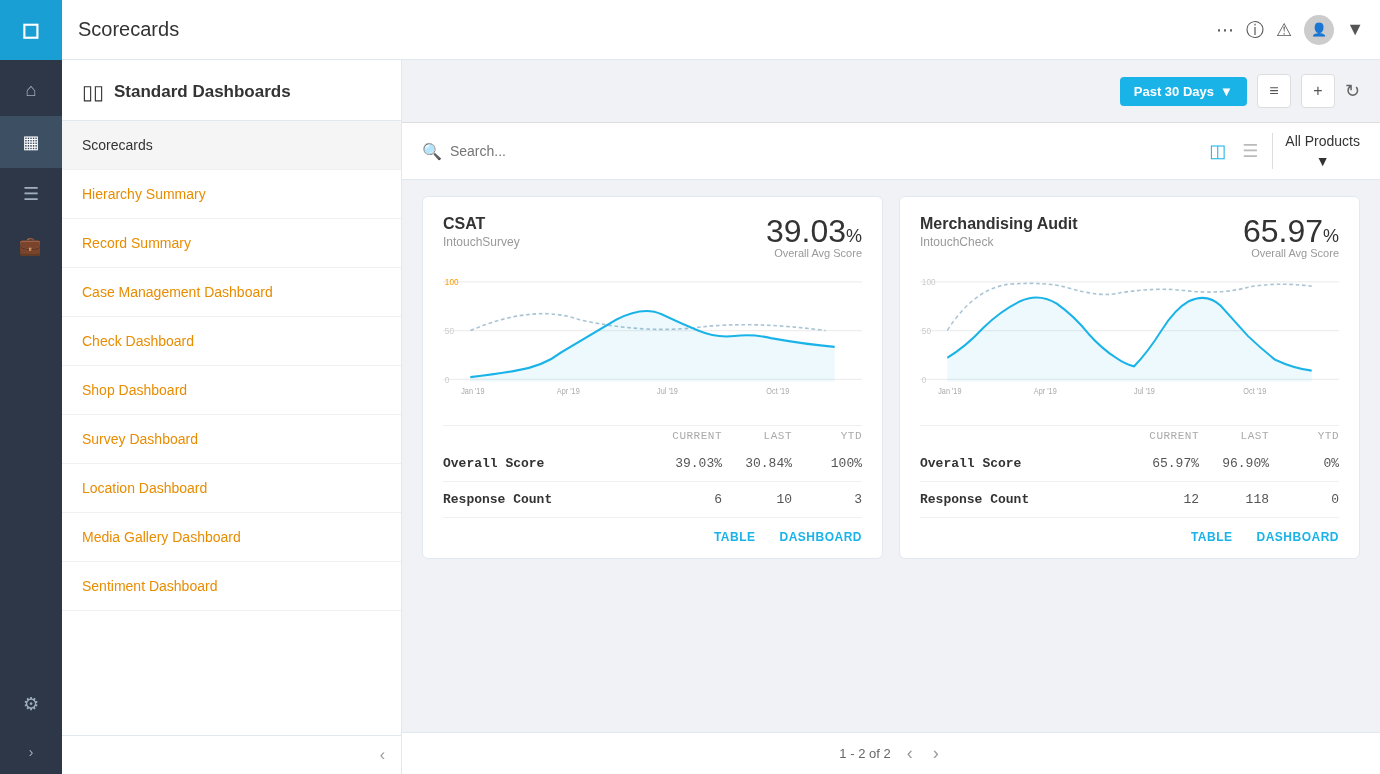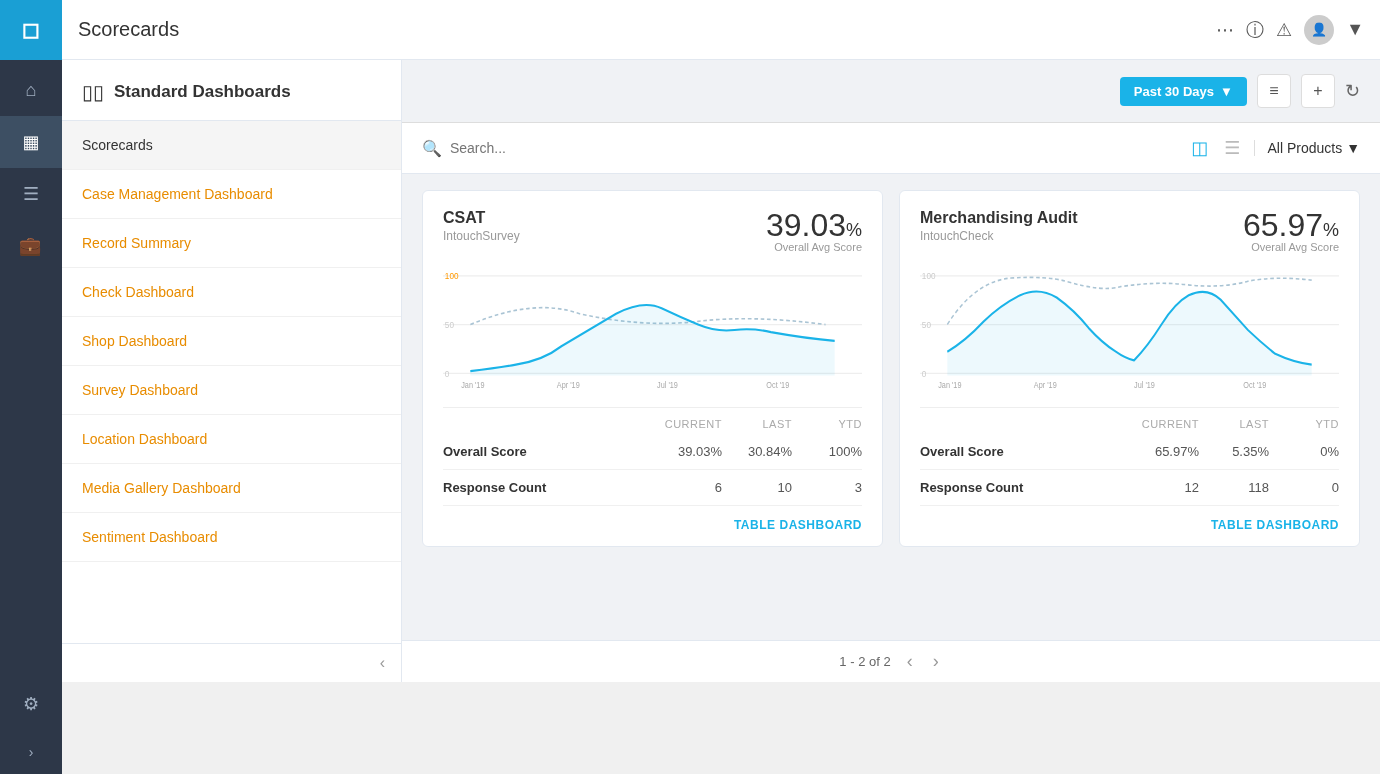--- a/index.html
+++ b/index.html
@@ -54,21 +54,21 @@
       color: #a0aec0;
       cursor: pointer;
       font-size: 14px;
     }
 
     
     .main-wrapper {
       flex: 1;
       display: flex;
       flex-direction: column;
-      height: 682px;
+      height: 774px;
       overflow: hidden;
     }
 
     
     .top-header {
       background: white;
       height: 60px;
       display: flex;
       align-items: center;
       padding: 0 16px;
@@ -255,20 +255,21 @@
     .view-toggle-btn.active { color: #1ab3e8; }
     .products-dropdown {
       display: flex;
       align-items: center;
       gap: 4px;
       font-size: 14px;
       color: #333;
       cursor: pointer;
       border-left: 1px solid #ddd;
       padding-left: 12px;
+      flex-direction: column;
     }
 
     
     .cards-area {
       flex: 1;
       overflow-y: auto;
       padding: 16px 20px;
       border-radius: 15px;
     }
     .cards-grid {
@@ -326,22 +327,22 @@
       position: relative;
     }
     .card-chart svg {
       width: 100%;
       height: 100%;
     }
 
     
     .card-stats {
       border-top: 1px solid #eee;
-      margin-top: 8px;
-      padding-top: 6px;
+      margin-top: 20px;
+      font-family: Liberation Mono, monospace;
     }
     .stats-header {
       display: grid;
       grid-template-columns: 1fr 90px 70px 70px;
       font-size: 11px;
       color: #aaa;
       padding: 4px 0;
       text-transform: uppercase;
       letter-spacing: 0.5px;
     }
@@ -354,21 +355,21 @@
       font-size: 13px;
       color: #333;
     }
     .stats-row span:first-child { font-weight: 600; }
     .stats-row span:not(:first-child) { text-align: right; color: #555; }
 
     
     .card-actions {
       display: flex;
       justify-content: flex-end;
-      gap: 4px;
+      gap: 24px;
       padding-top: 12px;
     }
     .card-action-btn {
       background: none;
       border: none;
       color: #1ab3e8;
       font-size: 12px;
       font-weight: 700;
       letter-spacing: 0.5px;
       cursor: pointer;
@@ -446,24 +447,27 @@
     <div class="sidebar">
       <div class="sidebar-header">
         <span class="sidebar-header-icon">▯▯</span>
         <span class="sidebar-header-text">Standard Dashboards</span>
       </div>
 
       <div class="sidebar-item active">
         <span>Scorecards</span>
       </div>
       <div class="sidebar-item">
+        <span>Hierarchy Summary</span>
+      </div>
+      <div class="sidebar-item">
+        <span>Record Summary</span>
+      </div>
+      <div class="sidebar-item">
         <span>Case Management Dashboard</span>
-      </div>
-      <div class="sidebar-item">
-        <span>Record Summary</span>
       </div>
       <div class="sidebar-item">
         <span>Check Dashboard</span>
       </div>
       <div class="sidebar-item">
         <span>Shop Dashboard</span>
       </div>
       <div class="sidebar-item">
         <span>Survey Dashboard</span>
       </div>
@@ -622,21 +626,21 @@
             <div class="card-stats">
               <div class="stats-header">
                 <span></span>
                 <span>CURRENT</span>
                 <span>LAST</span>
                 <span>YTD</span>
               </div>
               <div class="stats-row">
                 <span>Overall Score</span>
                 <span>65.97%</span>
-                <span>5.35%</span>
+                <span>96.90%</span>
                 <span>0%</span>
               </div>
               <div class="stats-row">
                 <span>Response Count</span>
                 <span>12</span>
                 <span>118</span>
                 <span>0</span>
               </div>
             </div>
 

